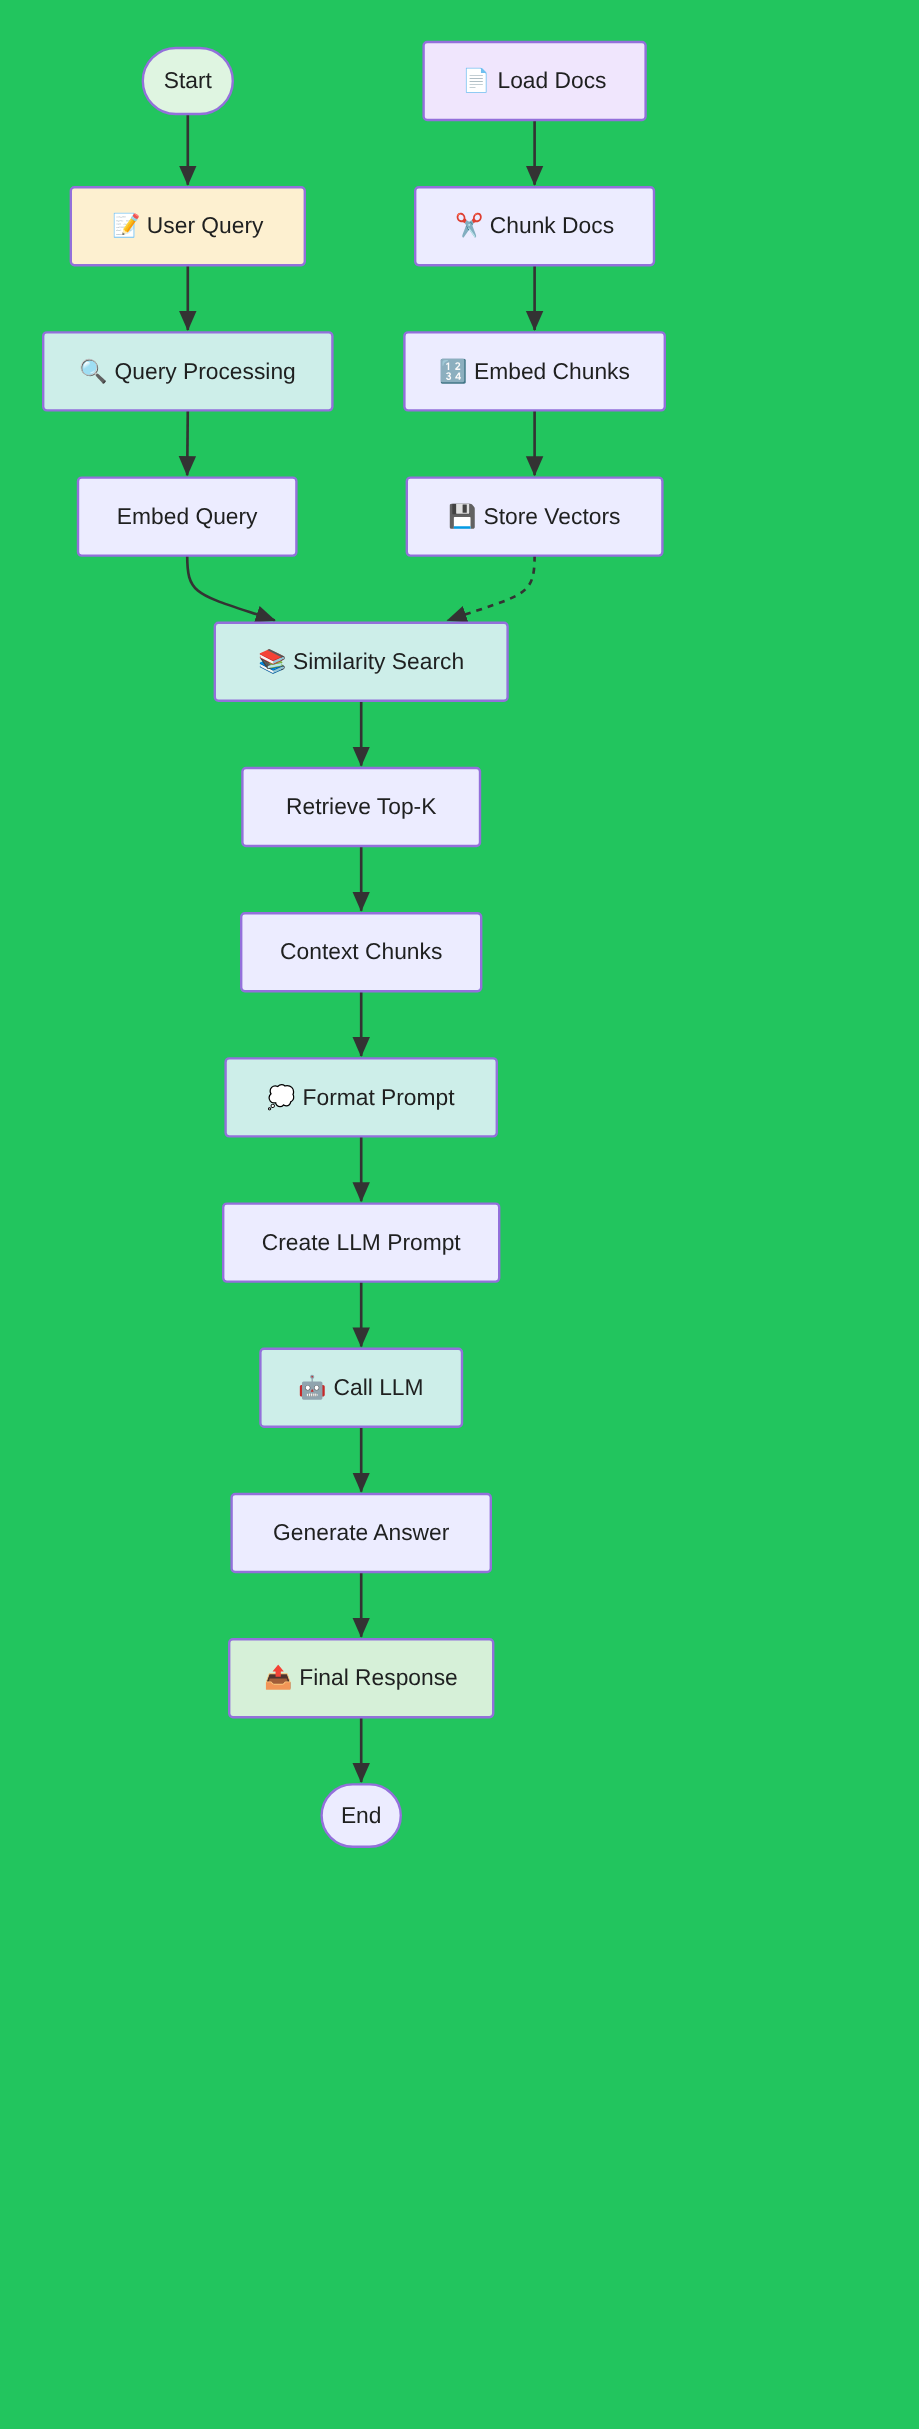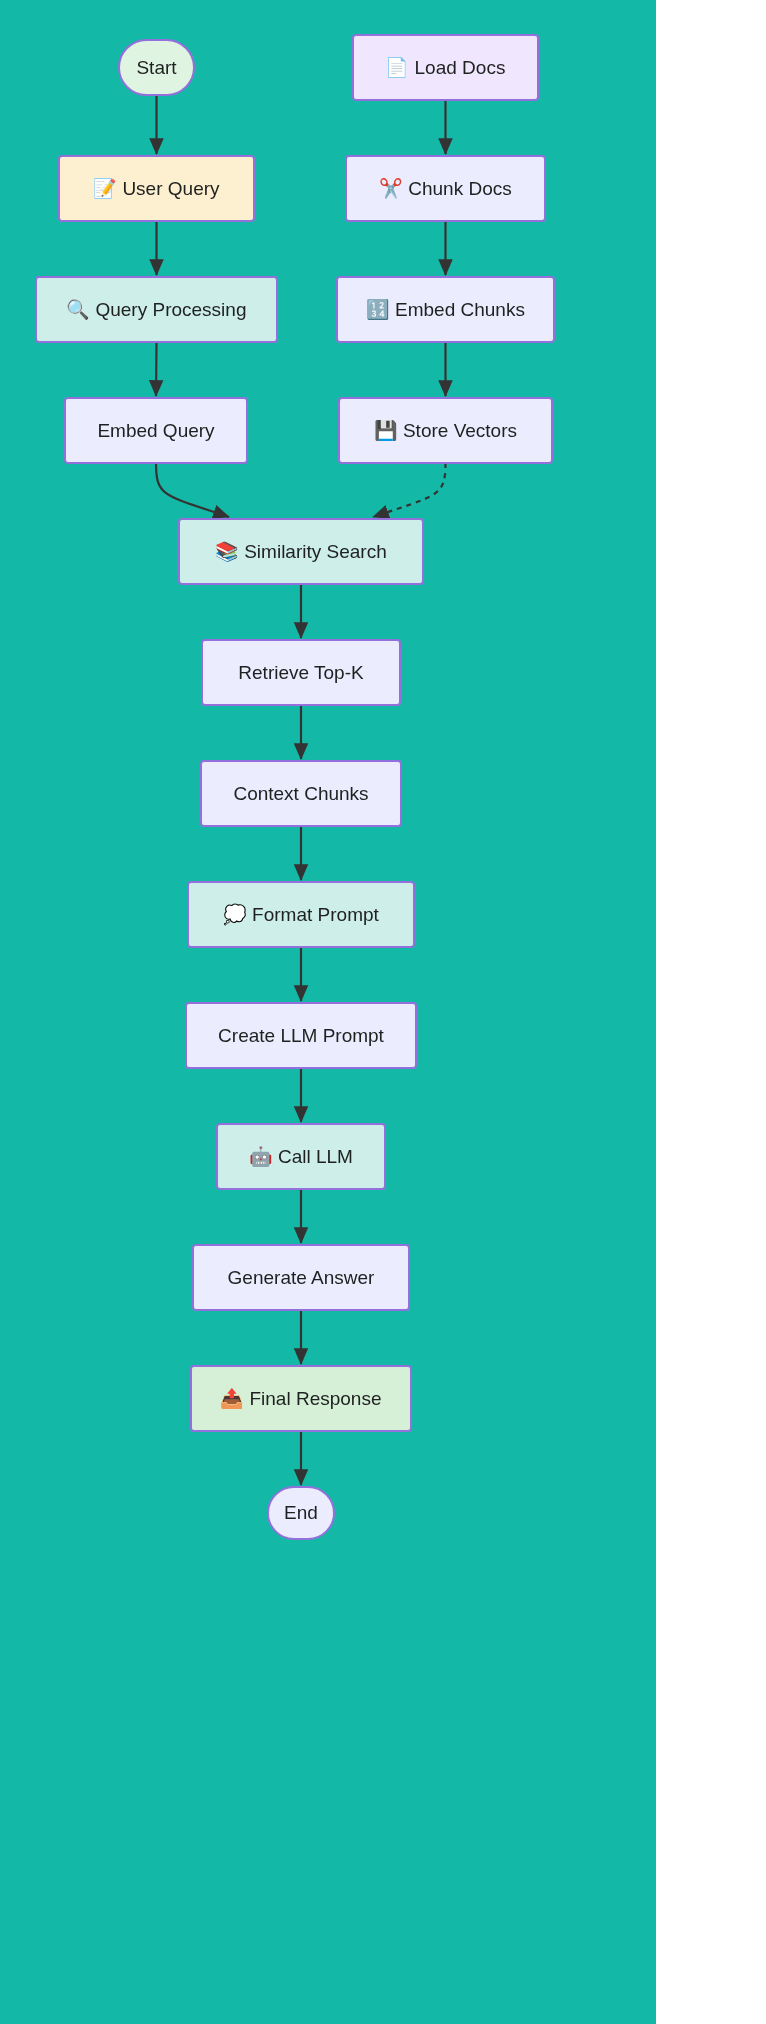--- a/index.html
+++ b/index.html
@@ -8,23 +8,23 @@
     background: #ffffff;
   }
   body {
     width: 766px;
     height: 2024px;
     font-family: "Liberation Sans", sans-serif;
     overflow: hidden;
   }
   #flow-root {
     position: relative;
-    width: 656px;
+    width: 766px;
     height: 2024px;
-    background: #14b8a6;
+    background: #22c55e;
   }
   svg#flow-svg {
     position: absolute;
     left: 0;
     top: 0;
     width: 766px;
     height: 2024px;
   }
   .node-shape {
     stroke-width: 2;

